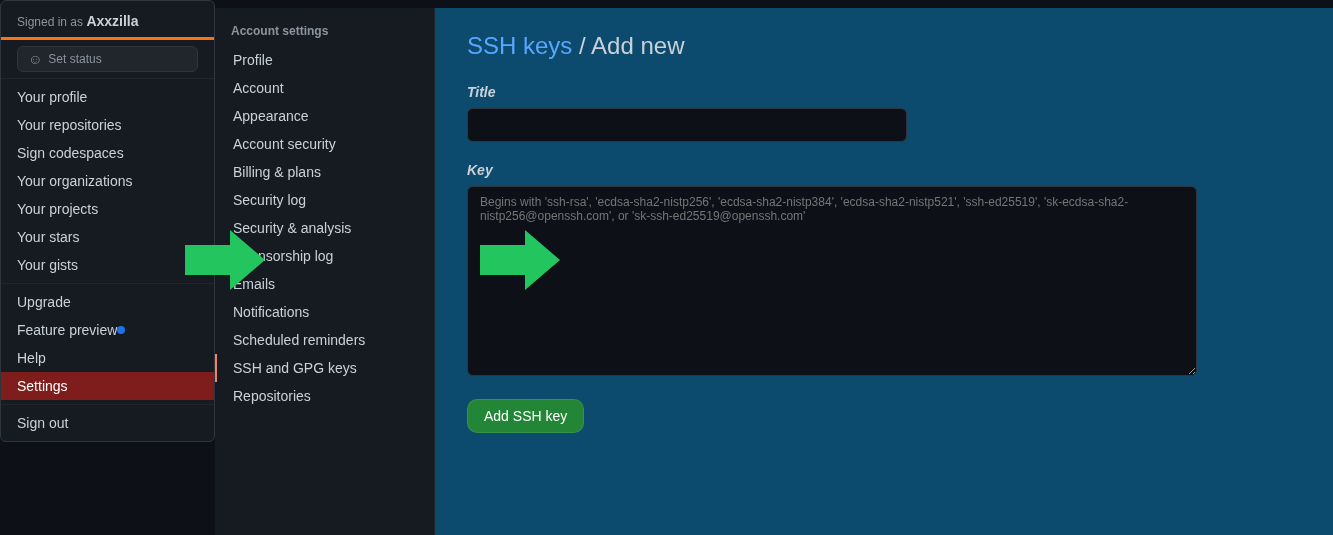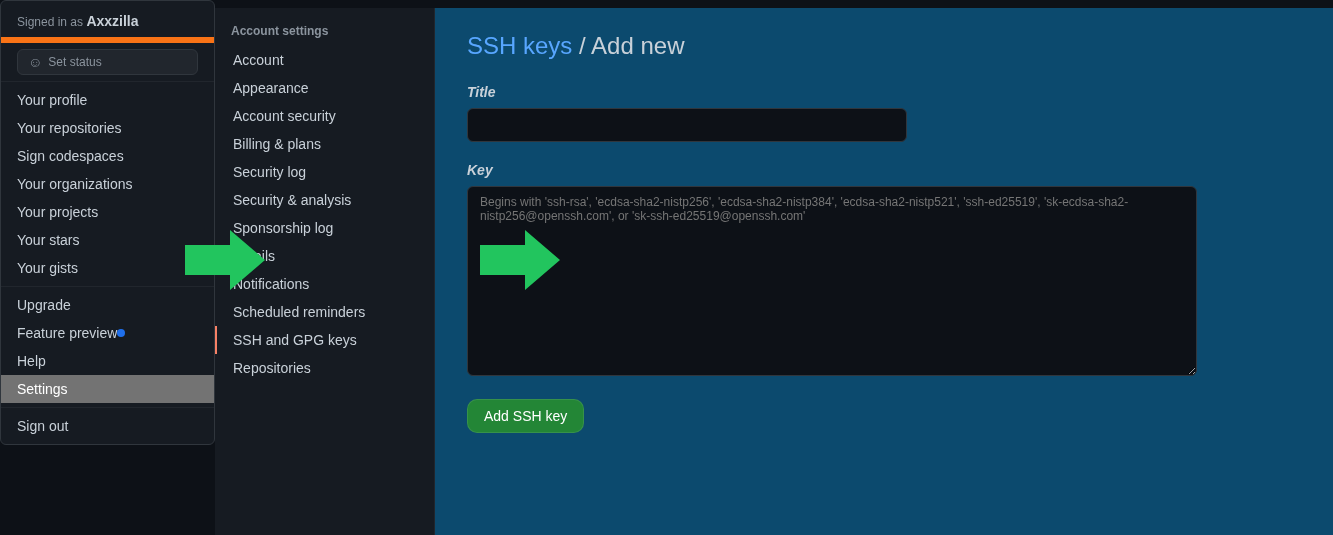--- a/index.html
+++ b/index.html
@@ -24,21 +24,21 @@
       top: 0;
       left: 0;
       z-index: 10;
       padding: 4px 0;
     }
 
     .dropdown-header {
       padding: 8px 16px;
       color: #8b949e;
       font-size: 12px;
-      border-bottom: 6px solid #f97316;
+      border-bottom: 3px solid #f97316;
       margin-bottom: 4px;
     }
 
     .dropdown-header .username {
       color: #c9d1d9;
       font-weight: 600;
       font-size: 14px;
     }
 
     .set-status-btn {
@@ -70,21 +70,21 @@
       display: block;
       padding: 6px 16px;
       color: #c9d1d9;
       text-decoration: none;
       font-size: 14px;
       cursor: pointer;
       white-space: nowrap;
     }
 
     .dropdown-item.active {
-      background: #737373;
+      background: #7f1d1d;
       color: #fff;
     }
 
     .dropdown-item.has-badge {
       display: flex;
       align-items: center;
       justify-content: flex-start;
     }
 
     .badge-dot {
@@ -252,20 +252,21 @@
   <svg width="80" height="60" viewBox="0 0 80 60">
     <polygon points="0,15 45,15 45,0 80,30 45,60 45,45 0,45" fill="#22c55e"></polygon>
   </svg>
 </div>
 
 <div class="main-layout">
 
   <div class="sidebar">
     <div class="sidebar-section-title">Account settings</div>
 
+    <a class="sidebar-item">Profile</a>
     <a class="sidebar-item">Account</a>
     <a class="sidebar-item">Appearance</a>
     <a class="sidebar-item">Account security</a>
     <a class="sidebar-item">Billing &amp; plans</a>
     <a class="sidebar-item">Security log</a>
     <a class="sidebar-item">Security &amp; analysis</a>
     <a class="sidebar-item">Sponsorship log</a>
     <a class="sidebar-item">Emails</a>
     <a class="sidebar-item">Notifications</a>
     <a class="sidebar-item">Scheduled reminders</a>

